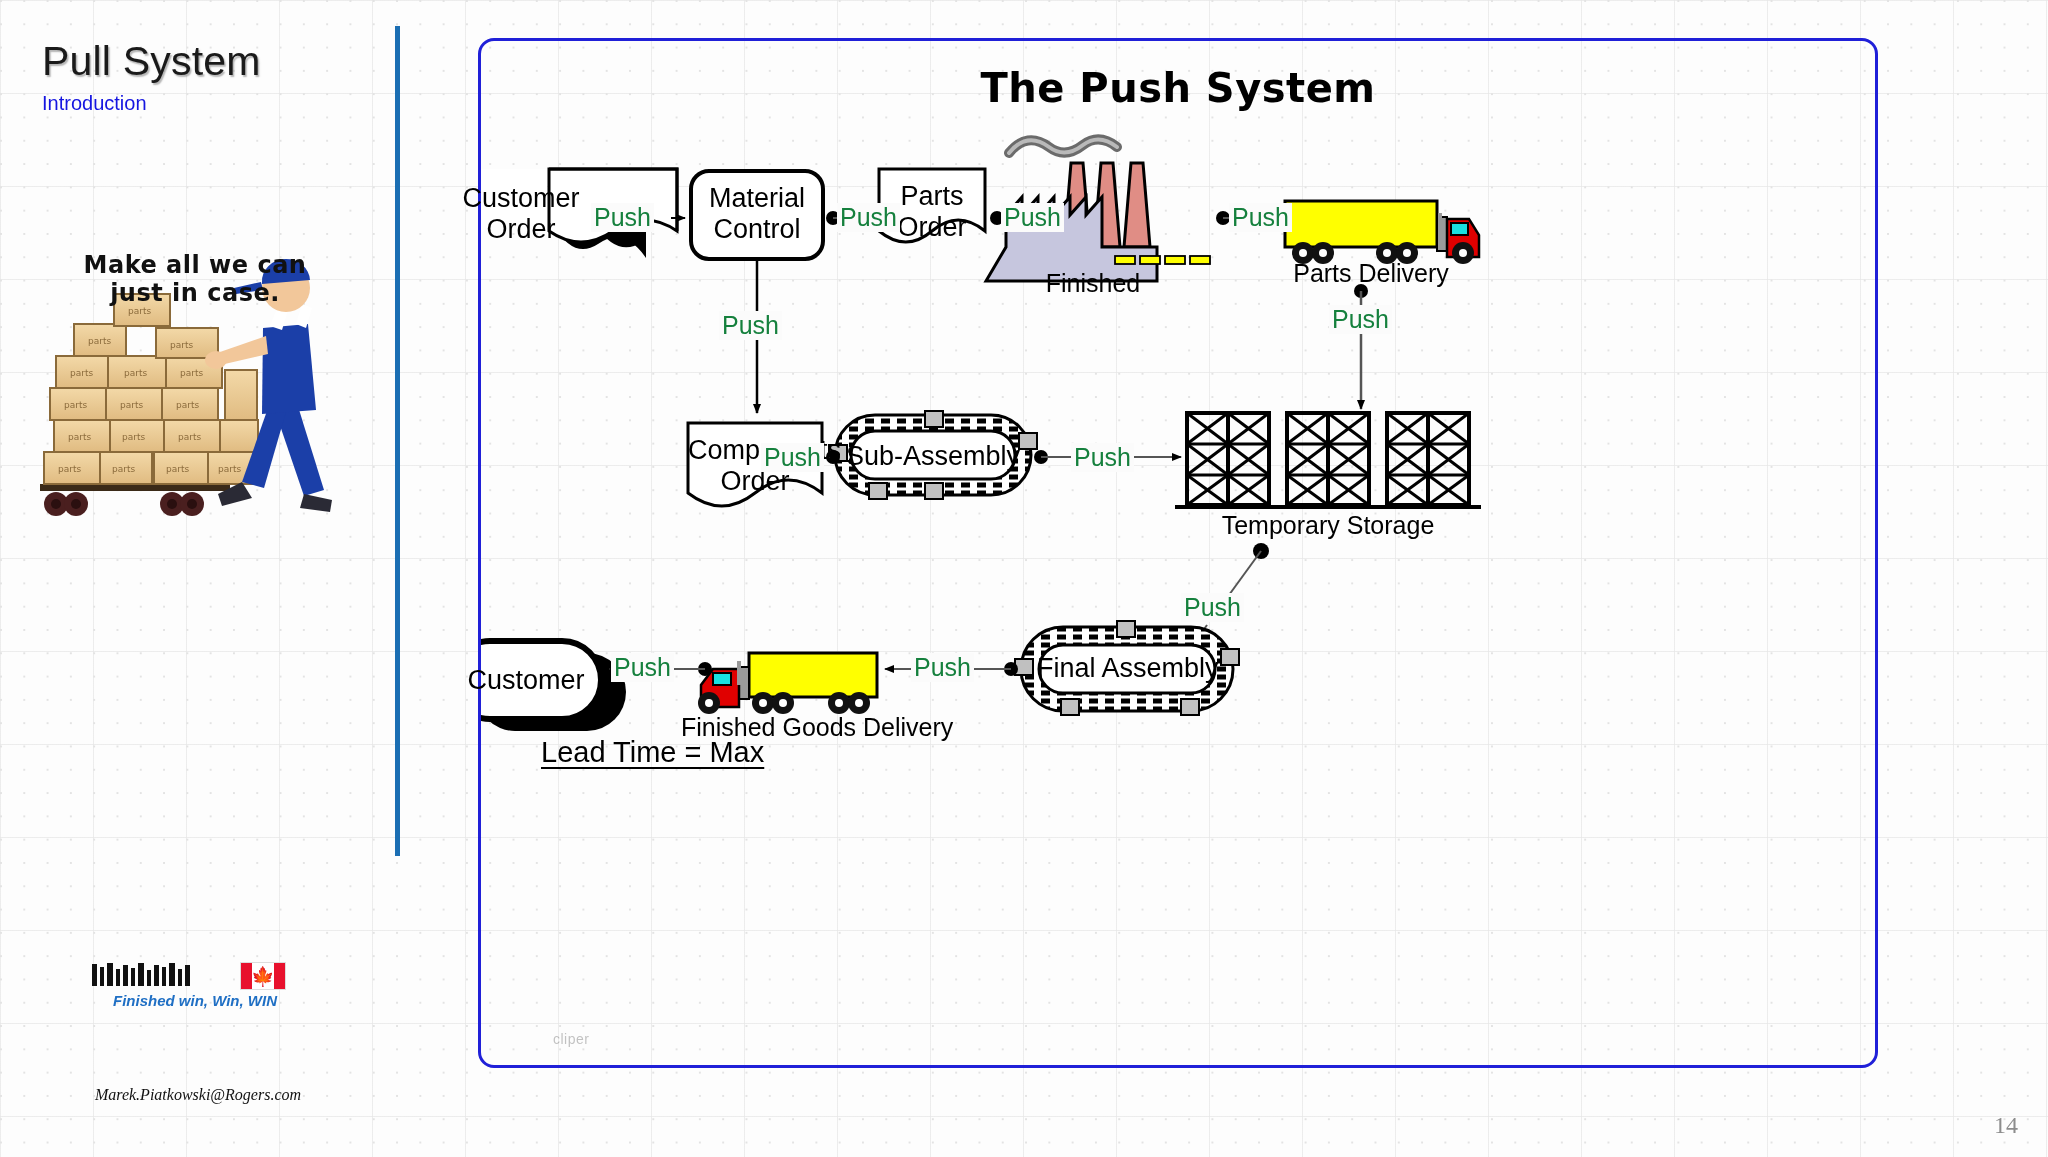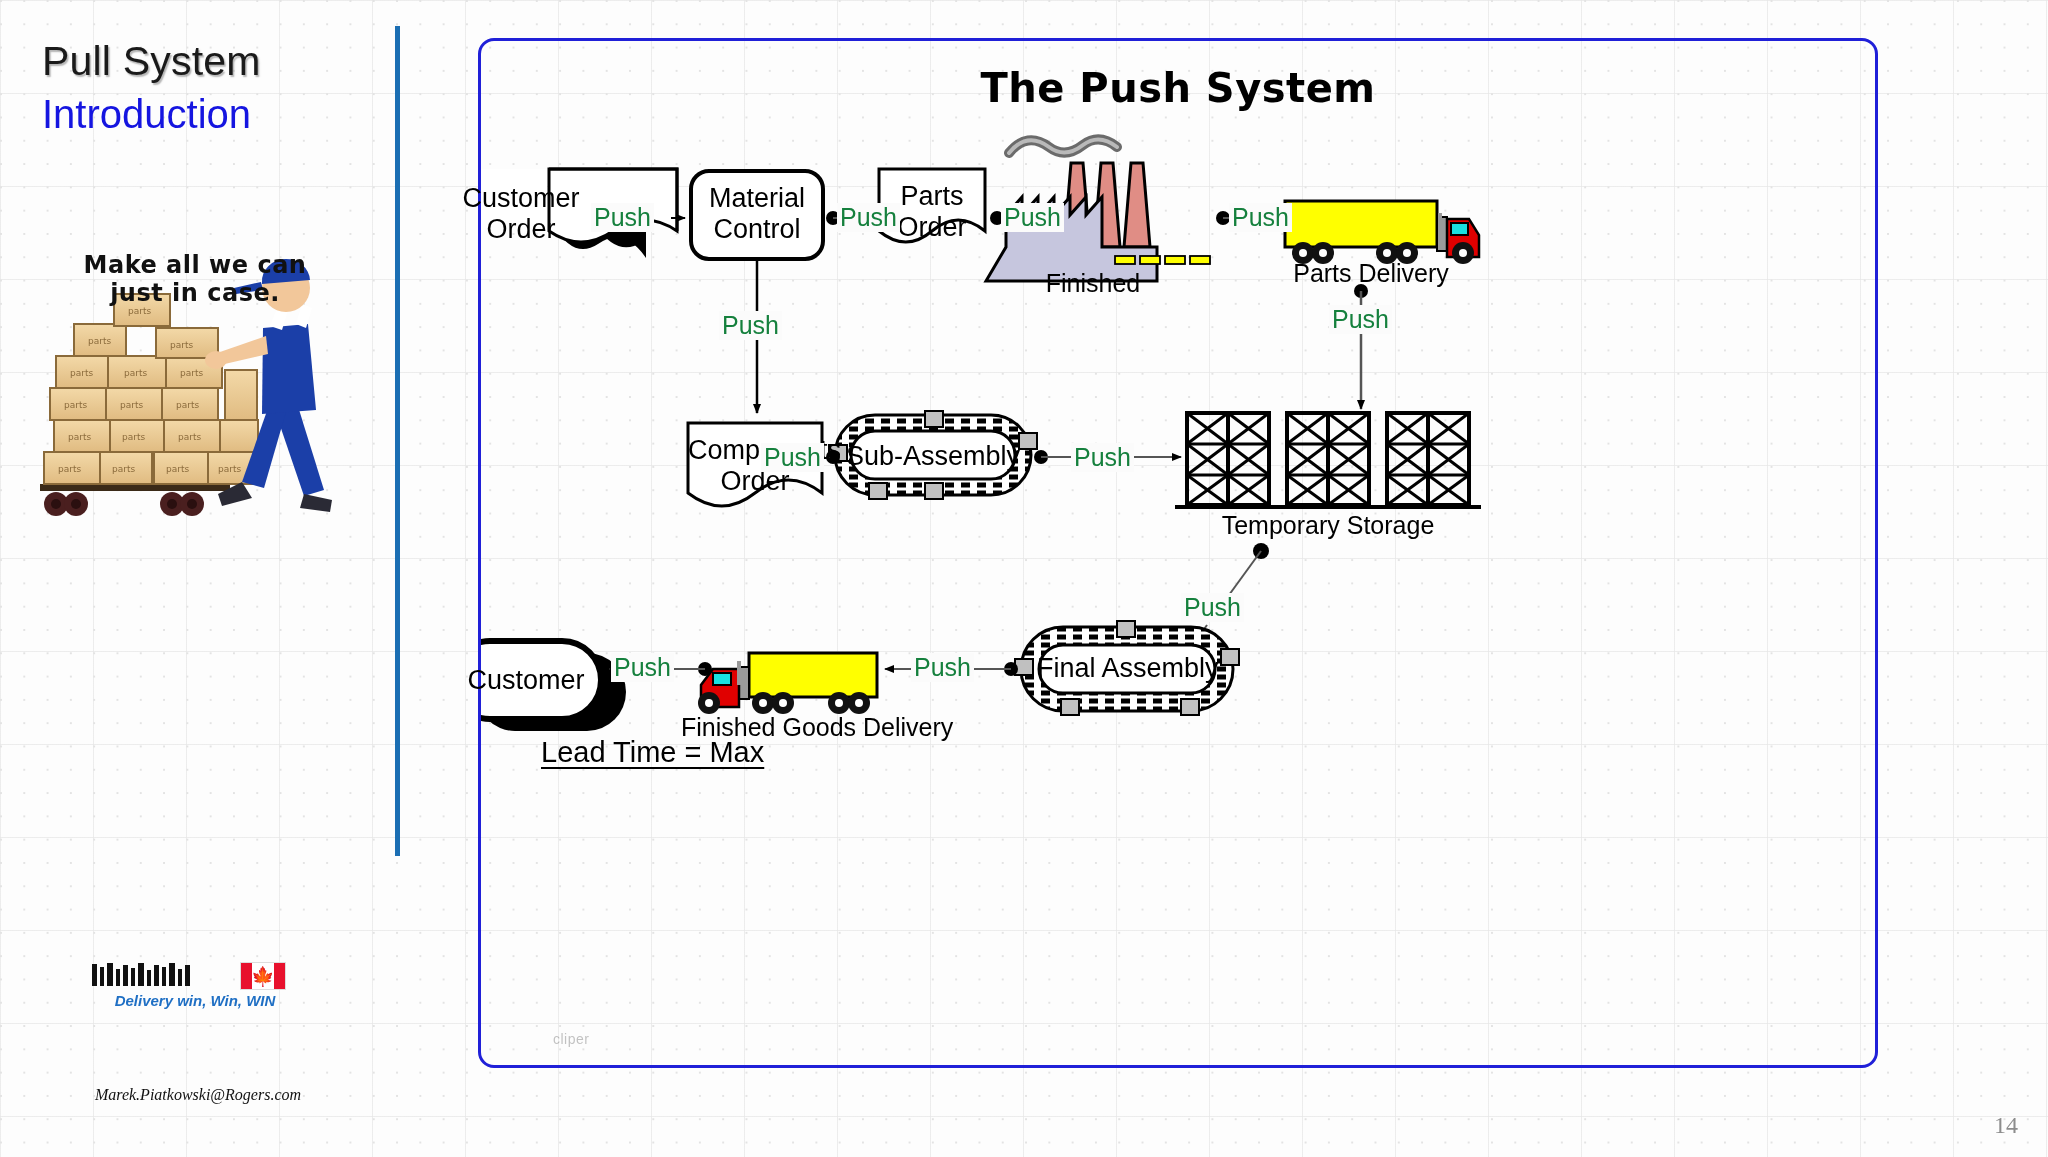--- a/index.html
+++ b/index.html
@@ -37,21 +37,21 @@
     font-size: 41px;
     color: #1a1a1a;
     font-weight: 400;
     letter-spacing: .2px;
     text-shadow: 1.5px 1.5px 1.5px rgba(120,120,120,.55);
     white-space: nowrap;
   }
   #slide-subtitle {
     position: absolute;
     left: 42px; top: 92px;
-    font-size: 40px;
+    font-size: 20px;
     color: #1515e0;
     font-weight: 400;
     white-space: nowrap;
   }
 
   
   #clipart {
     position: absolute;
     left: 20px; top: 232px;
     width: 350px; height: 305px;
@@ -332,21 +332,21 @@
             <rect x="88" y="9" width="4" height="17"></rect>
             <rect x="95" y="5" width="5" height="21"></rect>
           </g>
         </svg>
         <div id="logo-flag">
           <span class="bar-l"></span>
             <span class="bar-r"></span>
           <span class="leaf">🍁</span>
         </div>
       </div>
-      <div id="logo-tagline">Delivery win, Win, WIN</div>
+      <div id="logo-tagline">Finished win, Win, WIN</div>
       <div id="logo-email">Marek.Piatkowski@Rogers.com</div>
     </div>
 
     <div id="divider"></div>
   </div>
 
   <div id="frame">
 
     <div id="diagram-title">The Push System</div>
 

